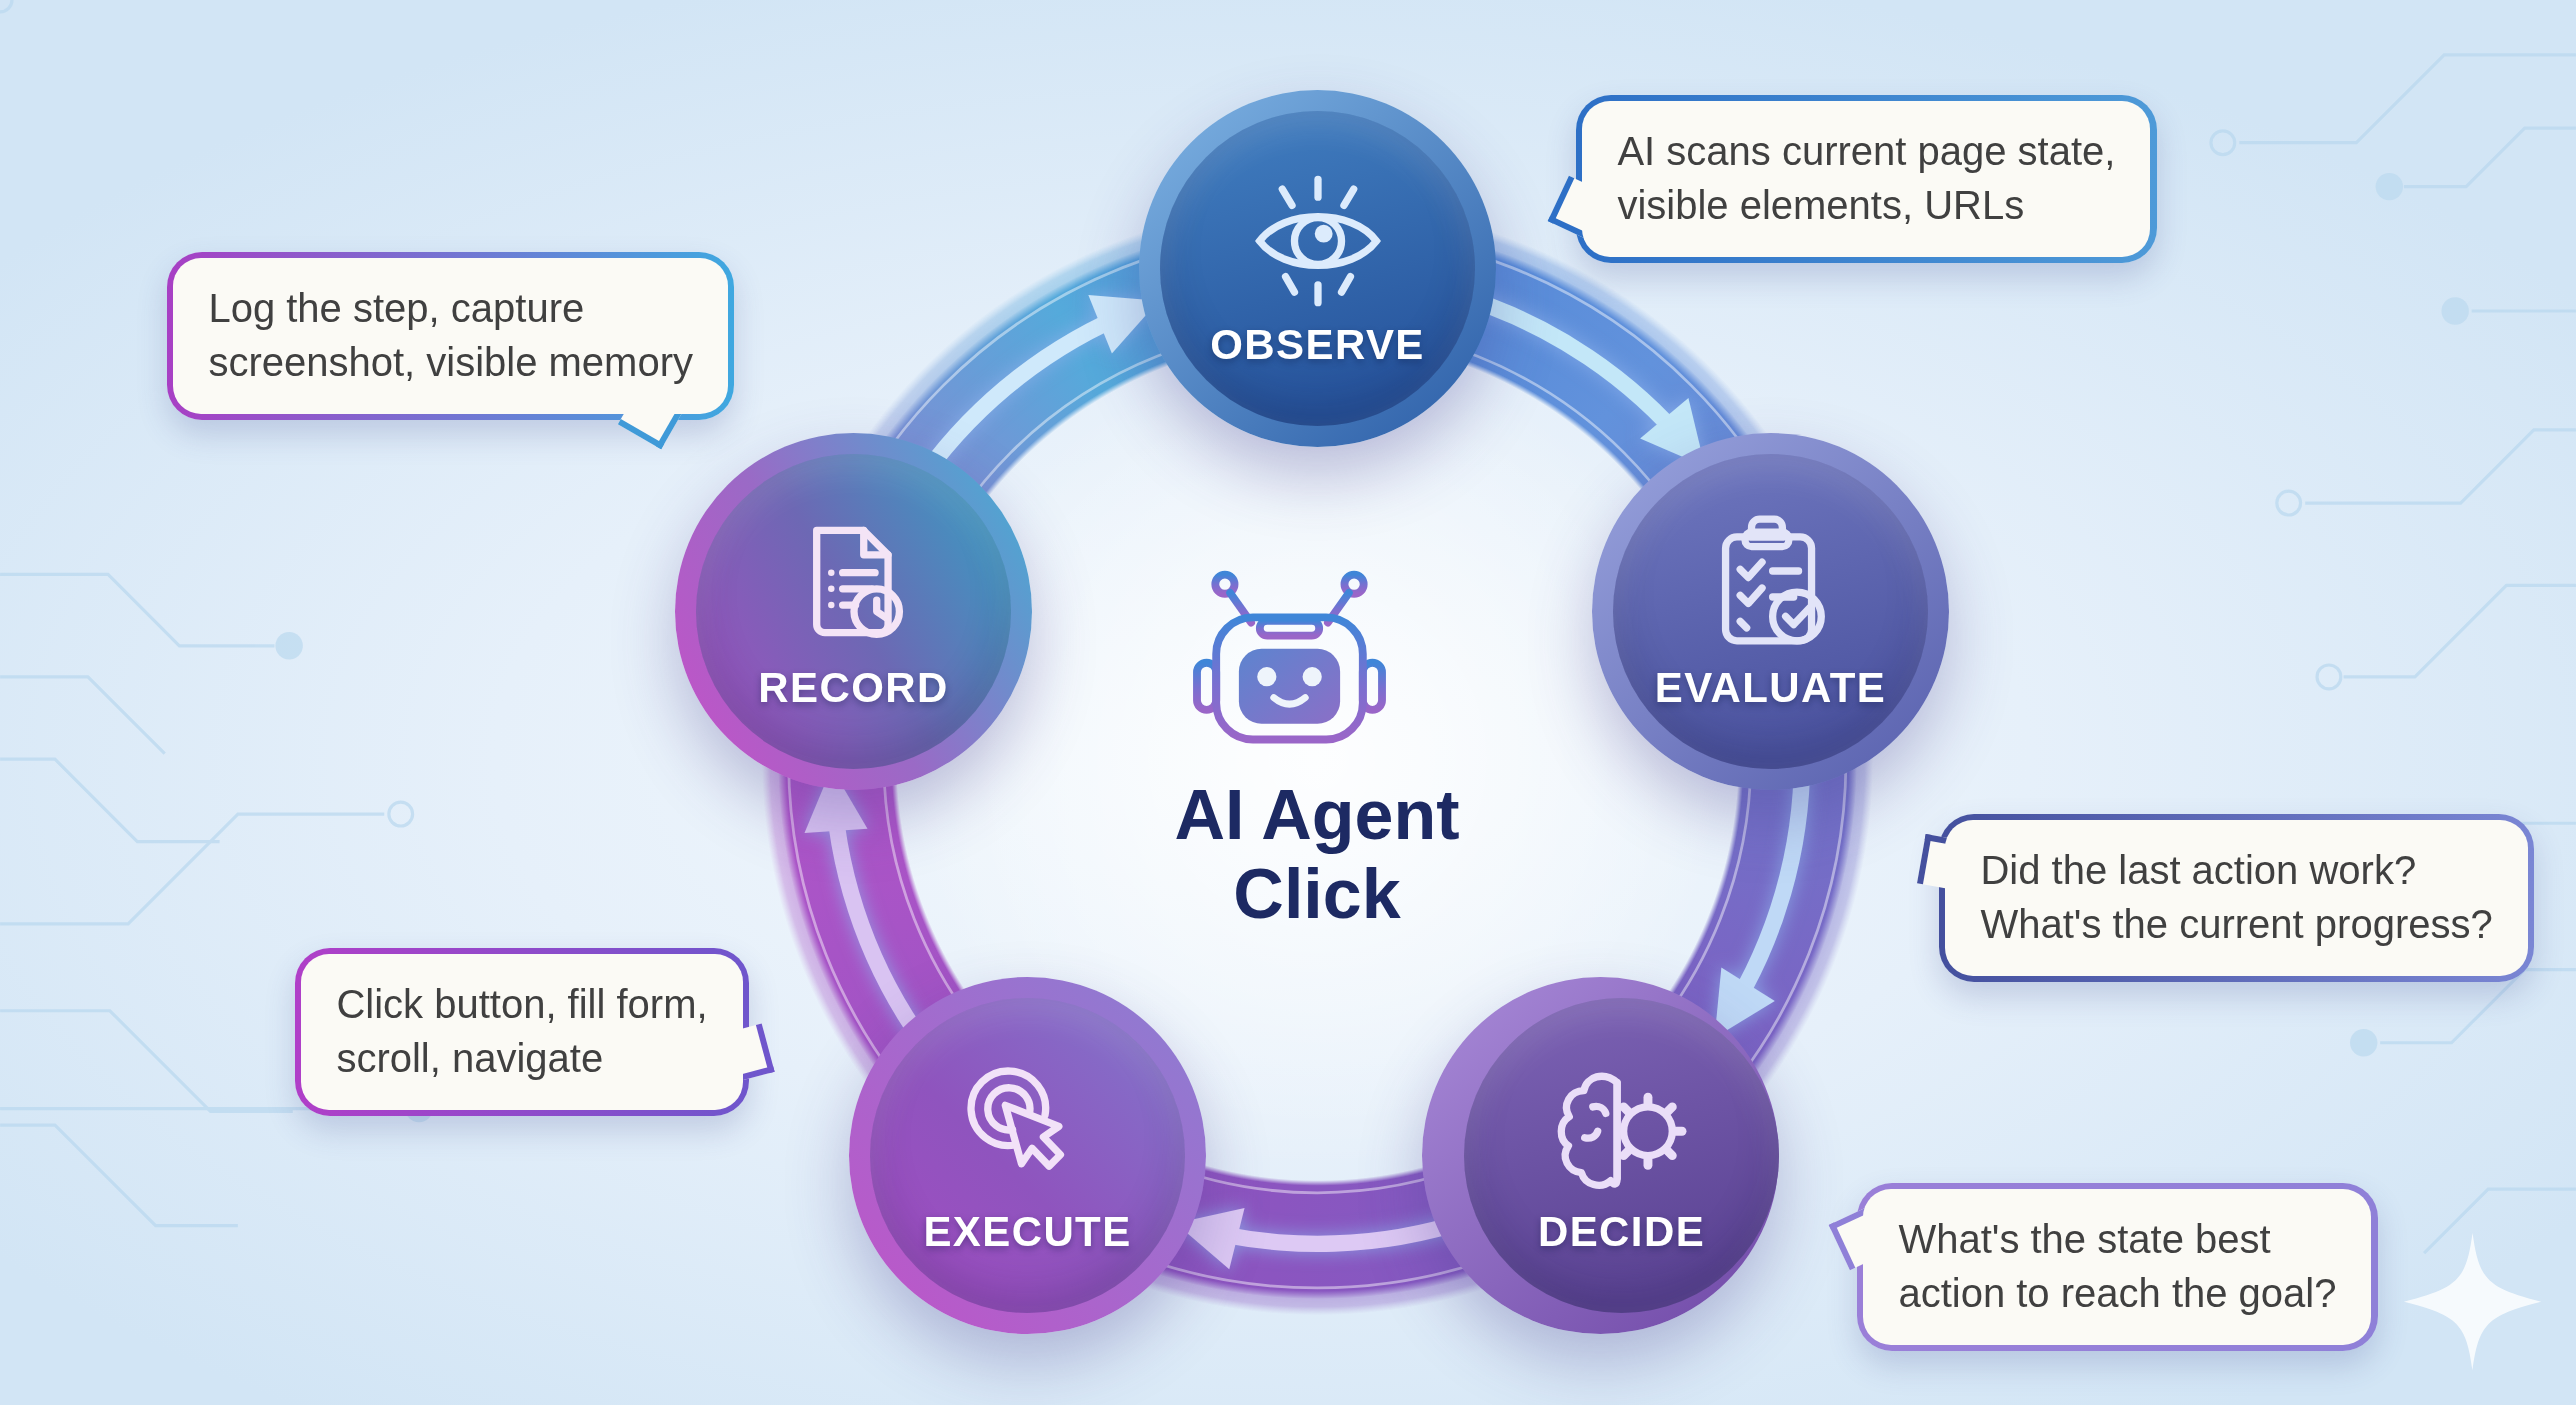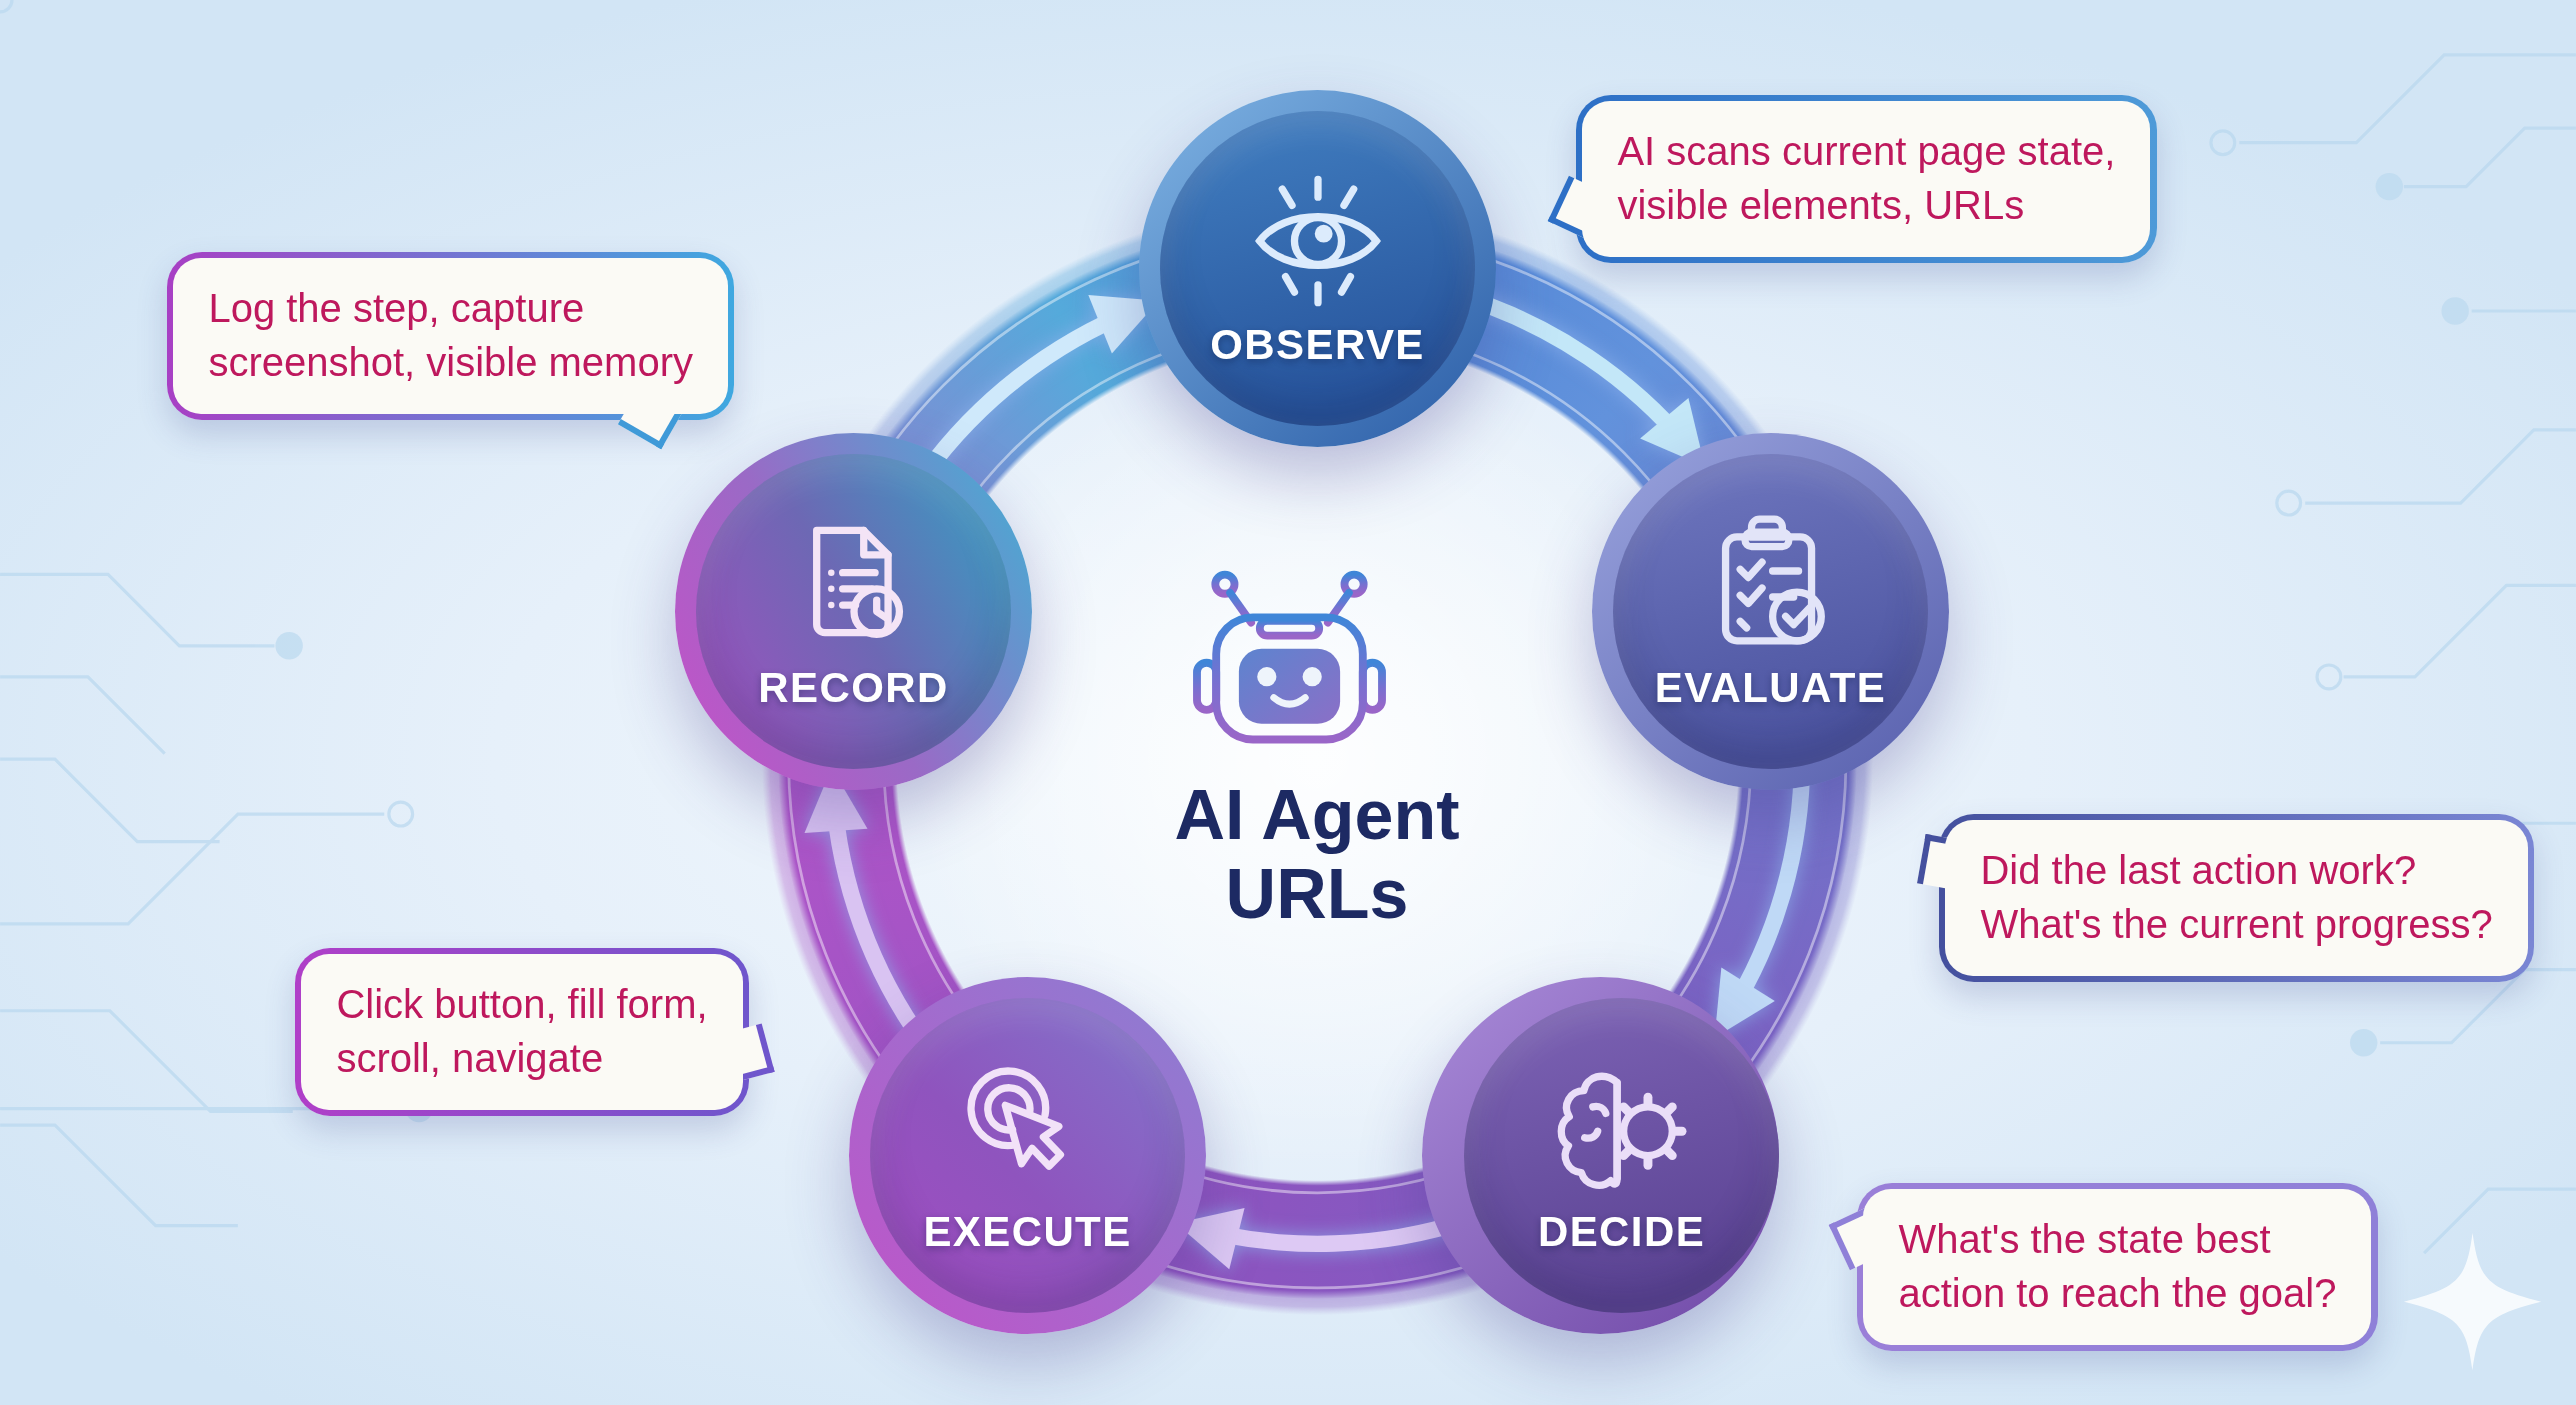--- a/index.html
+++ b/index.html
@@ -51,21 +51,21 @@
 
   
   .center-robot{position:absolute;left:1175px;top:565px;}
   .center-title{position:absolute;left:951px;top:776px;width:732px;text-align:center;
     font-size:70px;line-height:1.13;font-weight:bold;color:#1d2a63;}
 
   
   .callout{position:absolute;border-radius:35px;padding:6.4px;
     box-shadow:0 14.6px 31px rgba(60,70,140,.20);}
   .callout-inner{position:relative;z-index:1;background:#fbfaf5;border-radius:28px;
-    padding:24px 35px;font-size:40px;line-height:1.34;color:#be185d;white-space:nowrap;}
+    padding:24px 35px;font-size:40px;line-height:1.34;color:#404040;white-space:nowrap;}
   .tail{position:absolute;width:44px;height:44px;background:#fbfaf5;z-index:0;}
   #co-observe{left:1576px;top:95px;background:linear-gradient(90deg,#2d6fc6,#4e9ad8);}
   #co-observe .tail{left:-20px;bottom:29px;border-left:6.4px solid #2d6fc6;border-bottom:6.4px solid #2d6fc6;transform:rotate(25deg);}
   #co-record{left:167px;top:252px;background:linear-gradient(90deg,#a83fc4,#3fa8e0);}
   #co-record .tail{right:57px;bottom:-20px;border-right:6.4px solid #3f9ad8;border-bottom:6.4px solid #3f9ad8;transform:rotate(30deg);}
   #co-evaluate{left:1939px;top:774px;background:linear-gradient(90deg,#44509e,#7a86d4);margin-top:40px;}
   #co-evaluate .tail{left:-18.3px;top:24px;border-left:6.4px solid #44509e;border-top:6.4px solid #44509e;transform:rotate(10deg);}
   #co-execute{left:295px;top:948px;background:linear-gradient(90deg,#b03fc8,#6f56cc);}
   #co-execute .tail{right:-20px;bottom:37px;border-right:6.4px solid #6f56cc;border-bottom:6.4px solid #6f56cc;transform:rotate(-15deg);}
   #co-decide{left:1857px;top:1183px;background:linear-gradient(90deg,#9a7fd8,#8f80d8);}
@@ -252,21 +252,21 @@
     <rect x="46" y="60" width="168" height="140" rx="42"></rect>
     <rect x="96" y="64" width="68" height="17" rx="8.5"></rect>
     <rect x="72" y="96" width="116" height="86" rx="26" fill="url(#faceGrad)" stroke="none"></rect>
     <circle cx="104" cy="128" r="11" fill="#eef4fb" stroke="none"></circle>
     <circle cx="156" cy="128" r="11" fill="#eef4fb" stroke="none"></circle>
     <path d="M112,152 Q130,167 148,152" stroke="#eef4fb" stroke-width="8"></path>
   </svg>
 
   <div class="center-title">
     <div>AI Agent</div>
-    <div>URLs</div>
+    <div>Click</div>
   </div>
 
   <div class="callout" id="co-observe">
     <div class="tail"></div>
     <div class="callout-inner">
       <div>AI scans current page state,</div>
       <div>visible elements, URLs</div>
     </div>
   </div>
 

